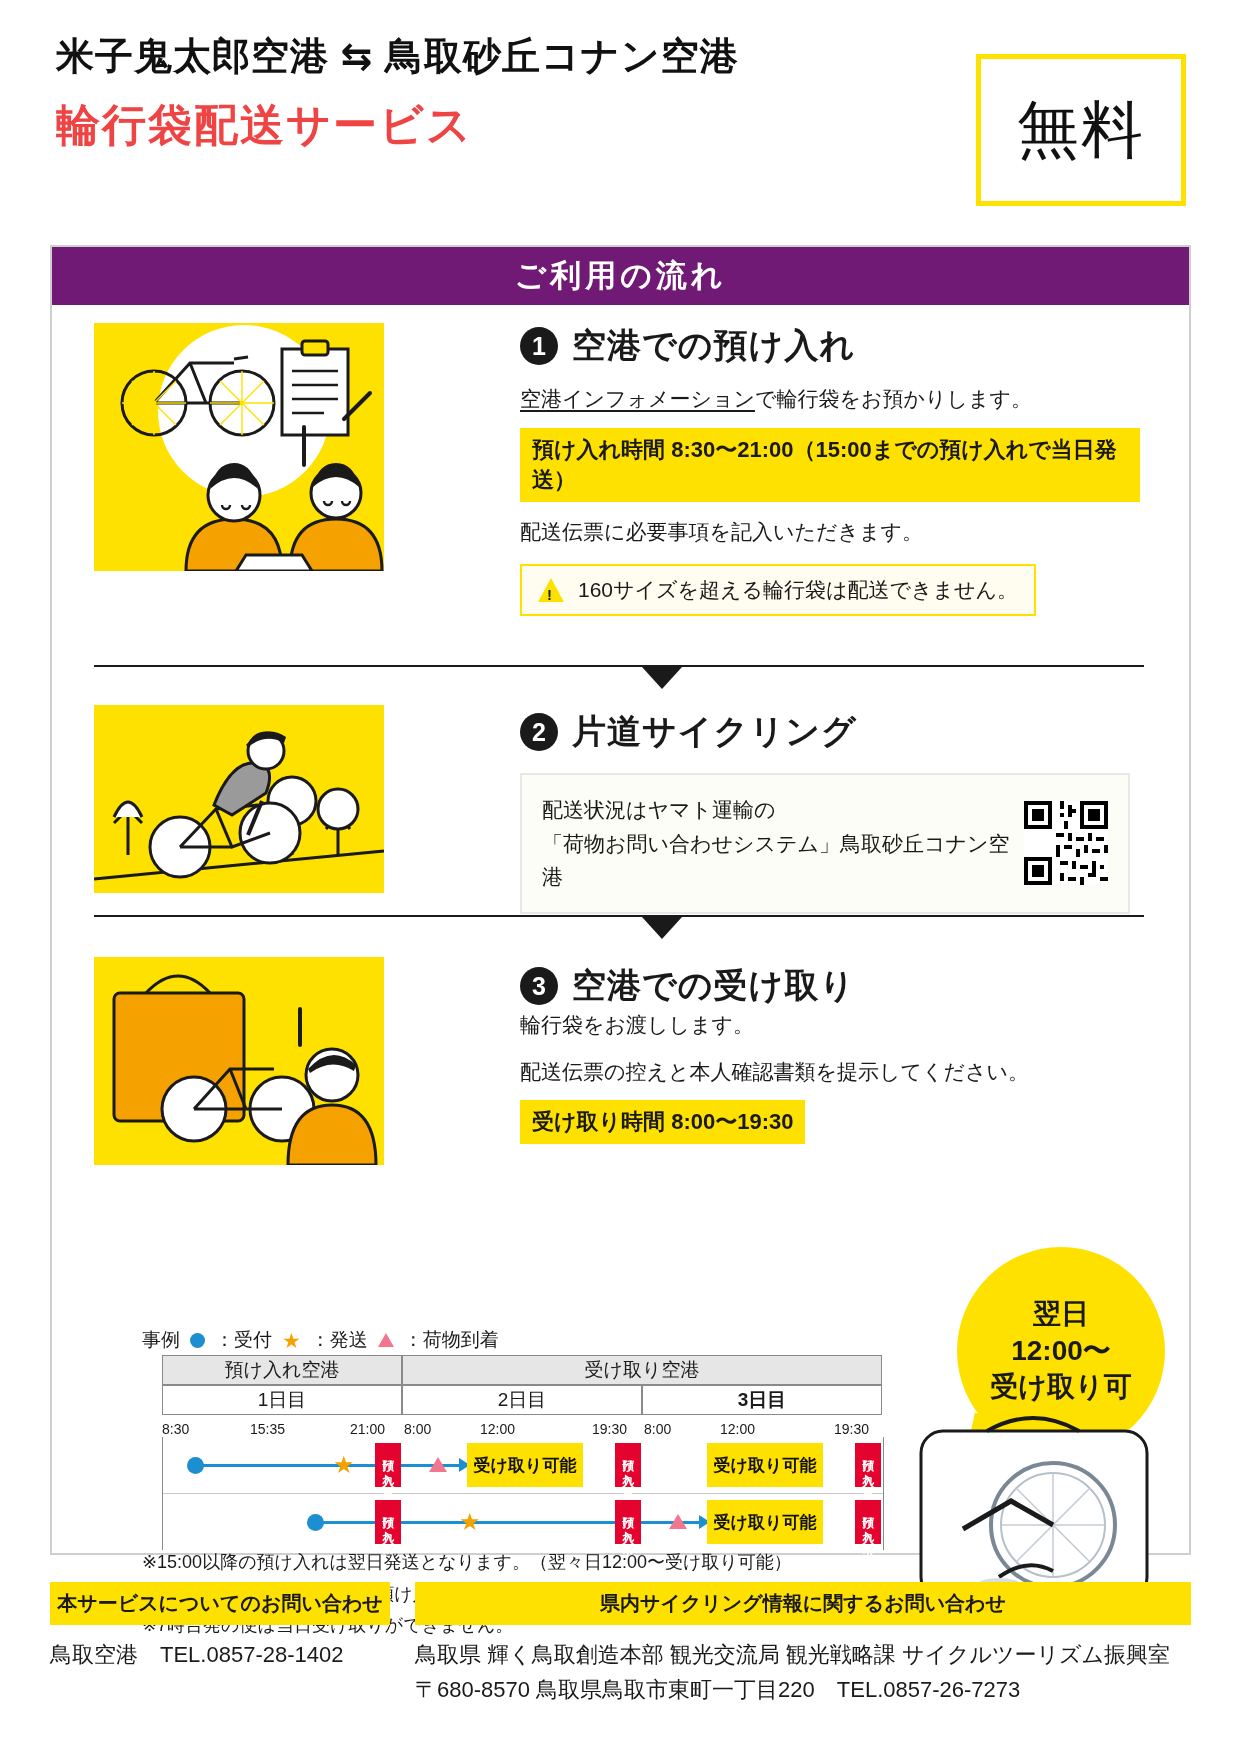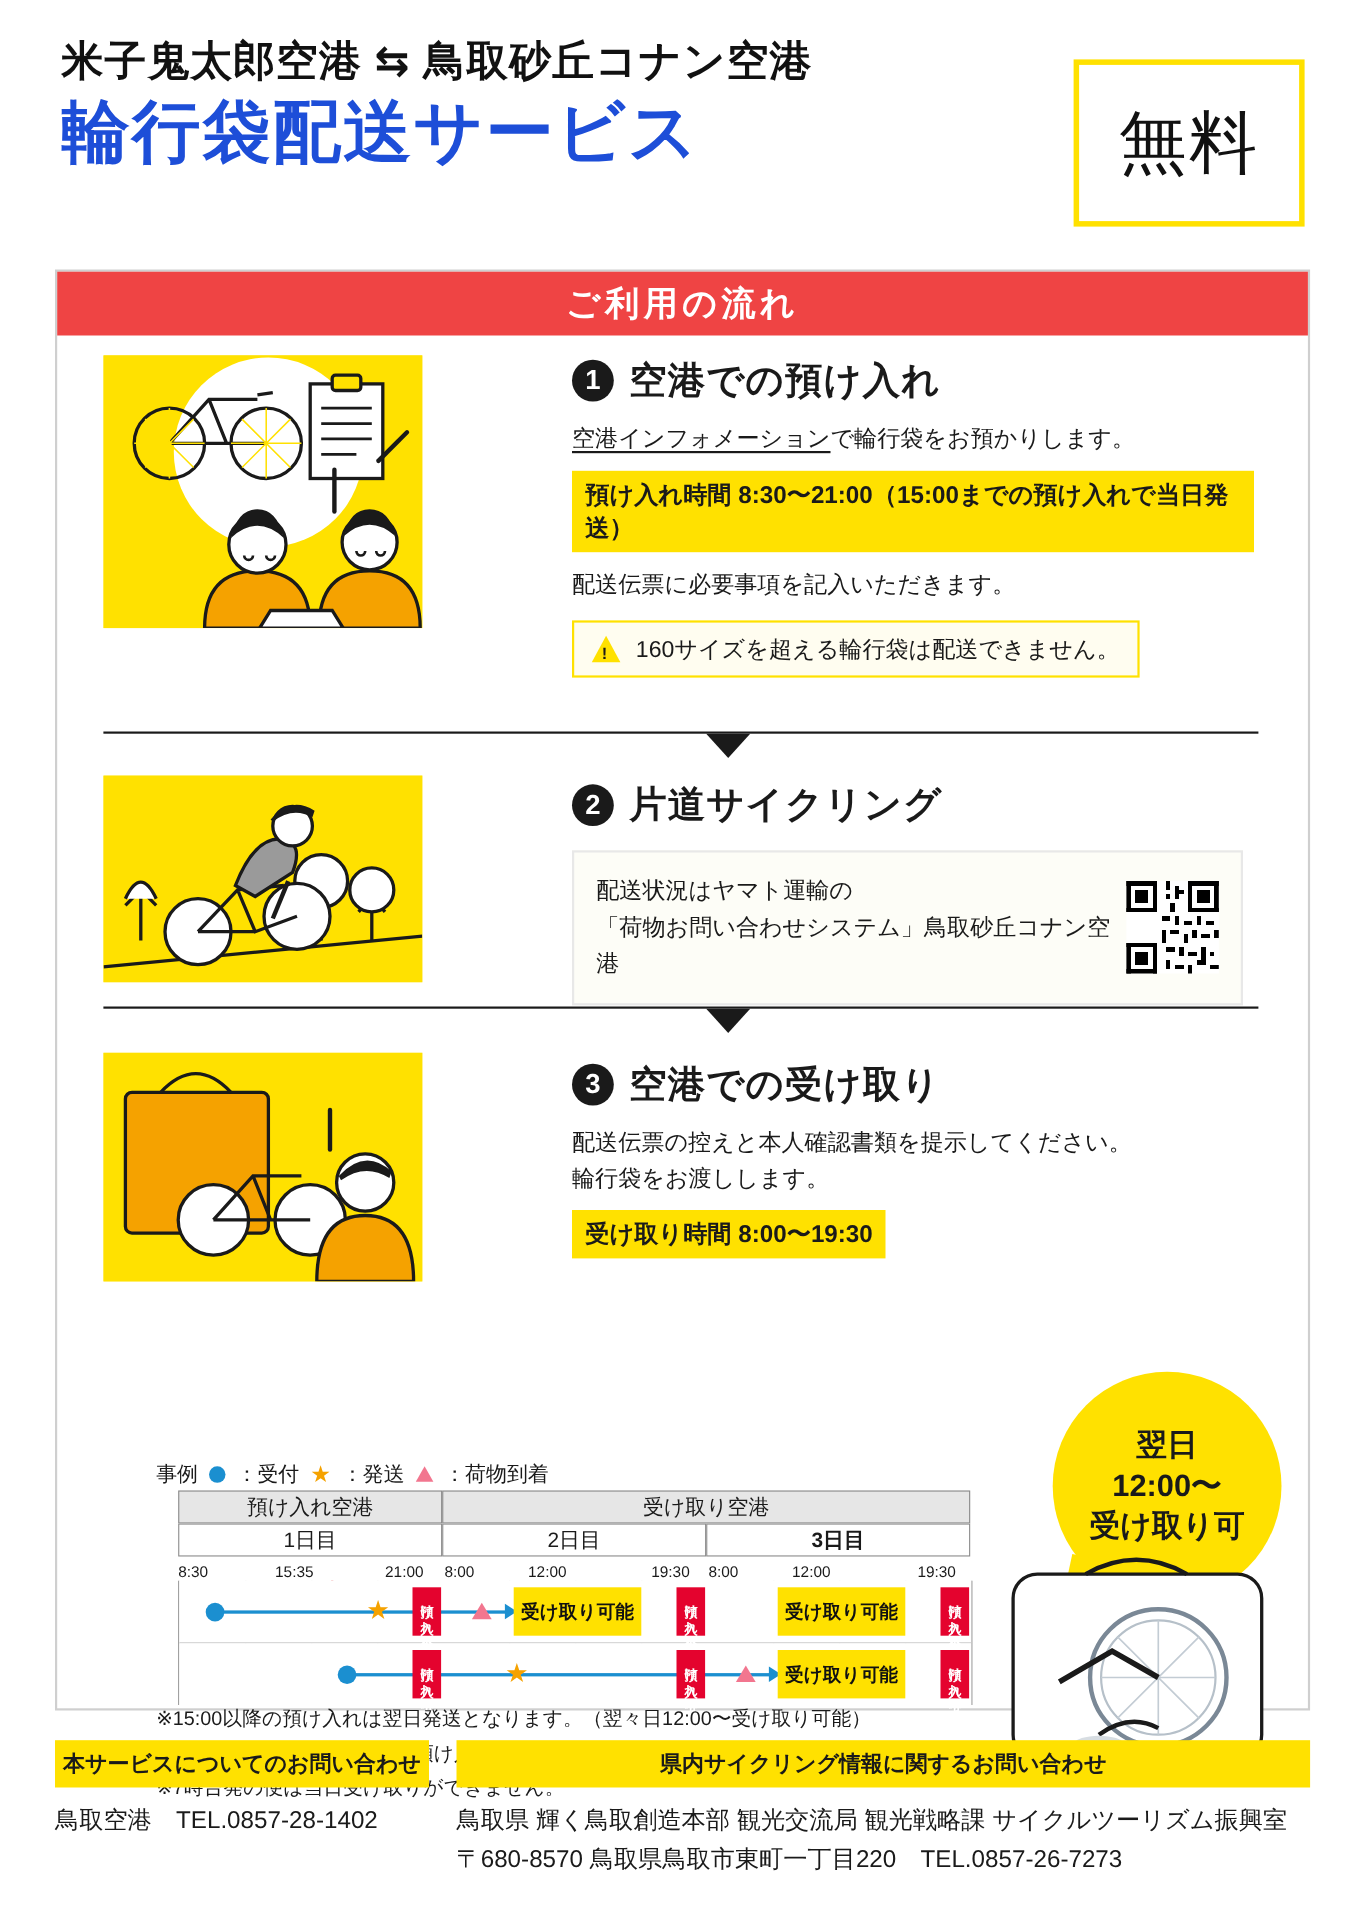--- a/index.html
+++ b/index.html
@@ -13,38 +13,38 @@
   }
   .page{position:relative;width:1241px;height:1754px;}
 
   
   .header{position:absolute;left:56px;top:36px;width:1130px;height:175px;}
   .header-sub{
     font-size:38px;font-weight:bold;letter-spacing:1px;line-height:1.1;
     color:#111;
   }
   .header-main{
-    font-size:62px;font-weight:bold;letter-spacing:2px;line-height:1.15;
-    color:#1d4ed8;margin-top:7px;
+    font-size:44px;font-weight:bold;letter-spacing:2px;line-height:1.15;
+    color:#ef4444;margin-top:22px;
   }
   .free-badge{
     position:absolute;right:0;top:18px;width:210px;height:152px;
     border:5px solid #ffe100;box-sizing:border-box;
     display:flex;align-items:center;justify-content:center;
     font-size:62px;font-weight:normal;color:#111;letter-spacing:2px;
   }
 
   
   .panel{
     position:absolute;left:50px;top:245px;width:1141px;height:1310px;
     border:2px solid #cfcfcf;box-sizing:border-box;background:#fff;
   }
   .panel-title{
     position:absolute;left:0;top:0;width:100%;height:58px;
-    background:#ef4444;color:#fff;
+    background:#701a75;color:#fff;
     display:flex;align-items:center;justify-content:center;
     font-size:31px;font-weight:bold;letter-spacing:4px;
   }
 
   
   .step{position:absolute;}
   .step-img{
     position:absolute;background:#ffe100;overflow:hidden;
   }
   .step-head{display:flex;align-items:center;gap:14px;}
@@ -345,22 +345,22 @@
           <path d="M214 112 q24-26 48-4 l-2 6 q-22-14 -44 2z" fill="#1a1a1a"></path>
           <path d="M206 88 v-36" stroke="#1a1a1a" stroke-width="4" stroke-linecap="round"></path>
         </svg>
       </div>
 
       <div style="position:absolute;left:468px;top:16px;width:620px;">
         <div class="step-head">
           <div class="step-num">3</div>
           <div class="step-title">空港での受け取り</div>
         </div>
+        <div class="step-text" style="margin-top:0;">輪行袋をお渡しします。</div>
         <div class="step-text">配送伝票の控えと本人確認書類を提示してください。</div>
-        <div class="step-text" style="margin-top:0;">輪行袋をお渡しします。</div>
         <div class="hl">受け取り時間 8:00〜19:30</div>
       </div>
     </div>
 
     <div class="bubble">
       <div>
         <div>翌日</div>
         <div>12:00〜</div>
         <div>受け取り可</div>
       </div>

